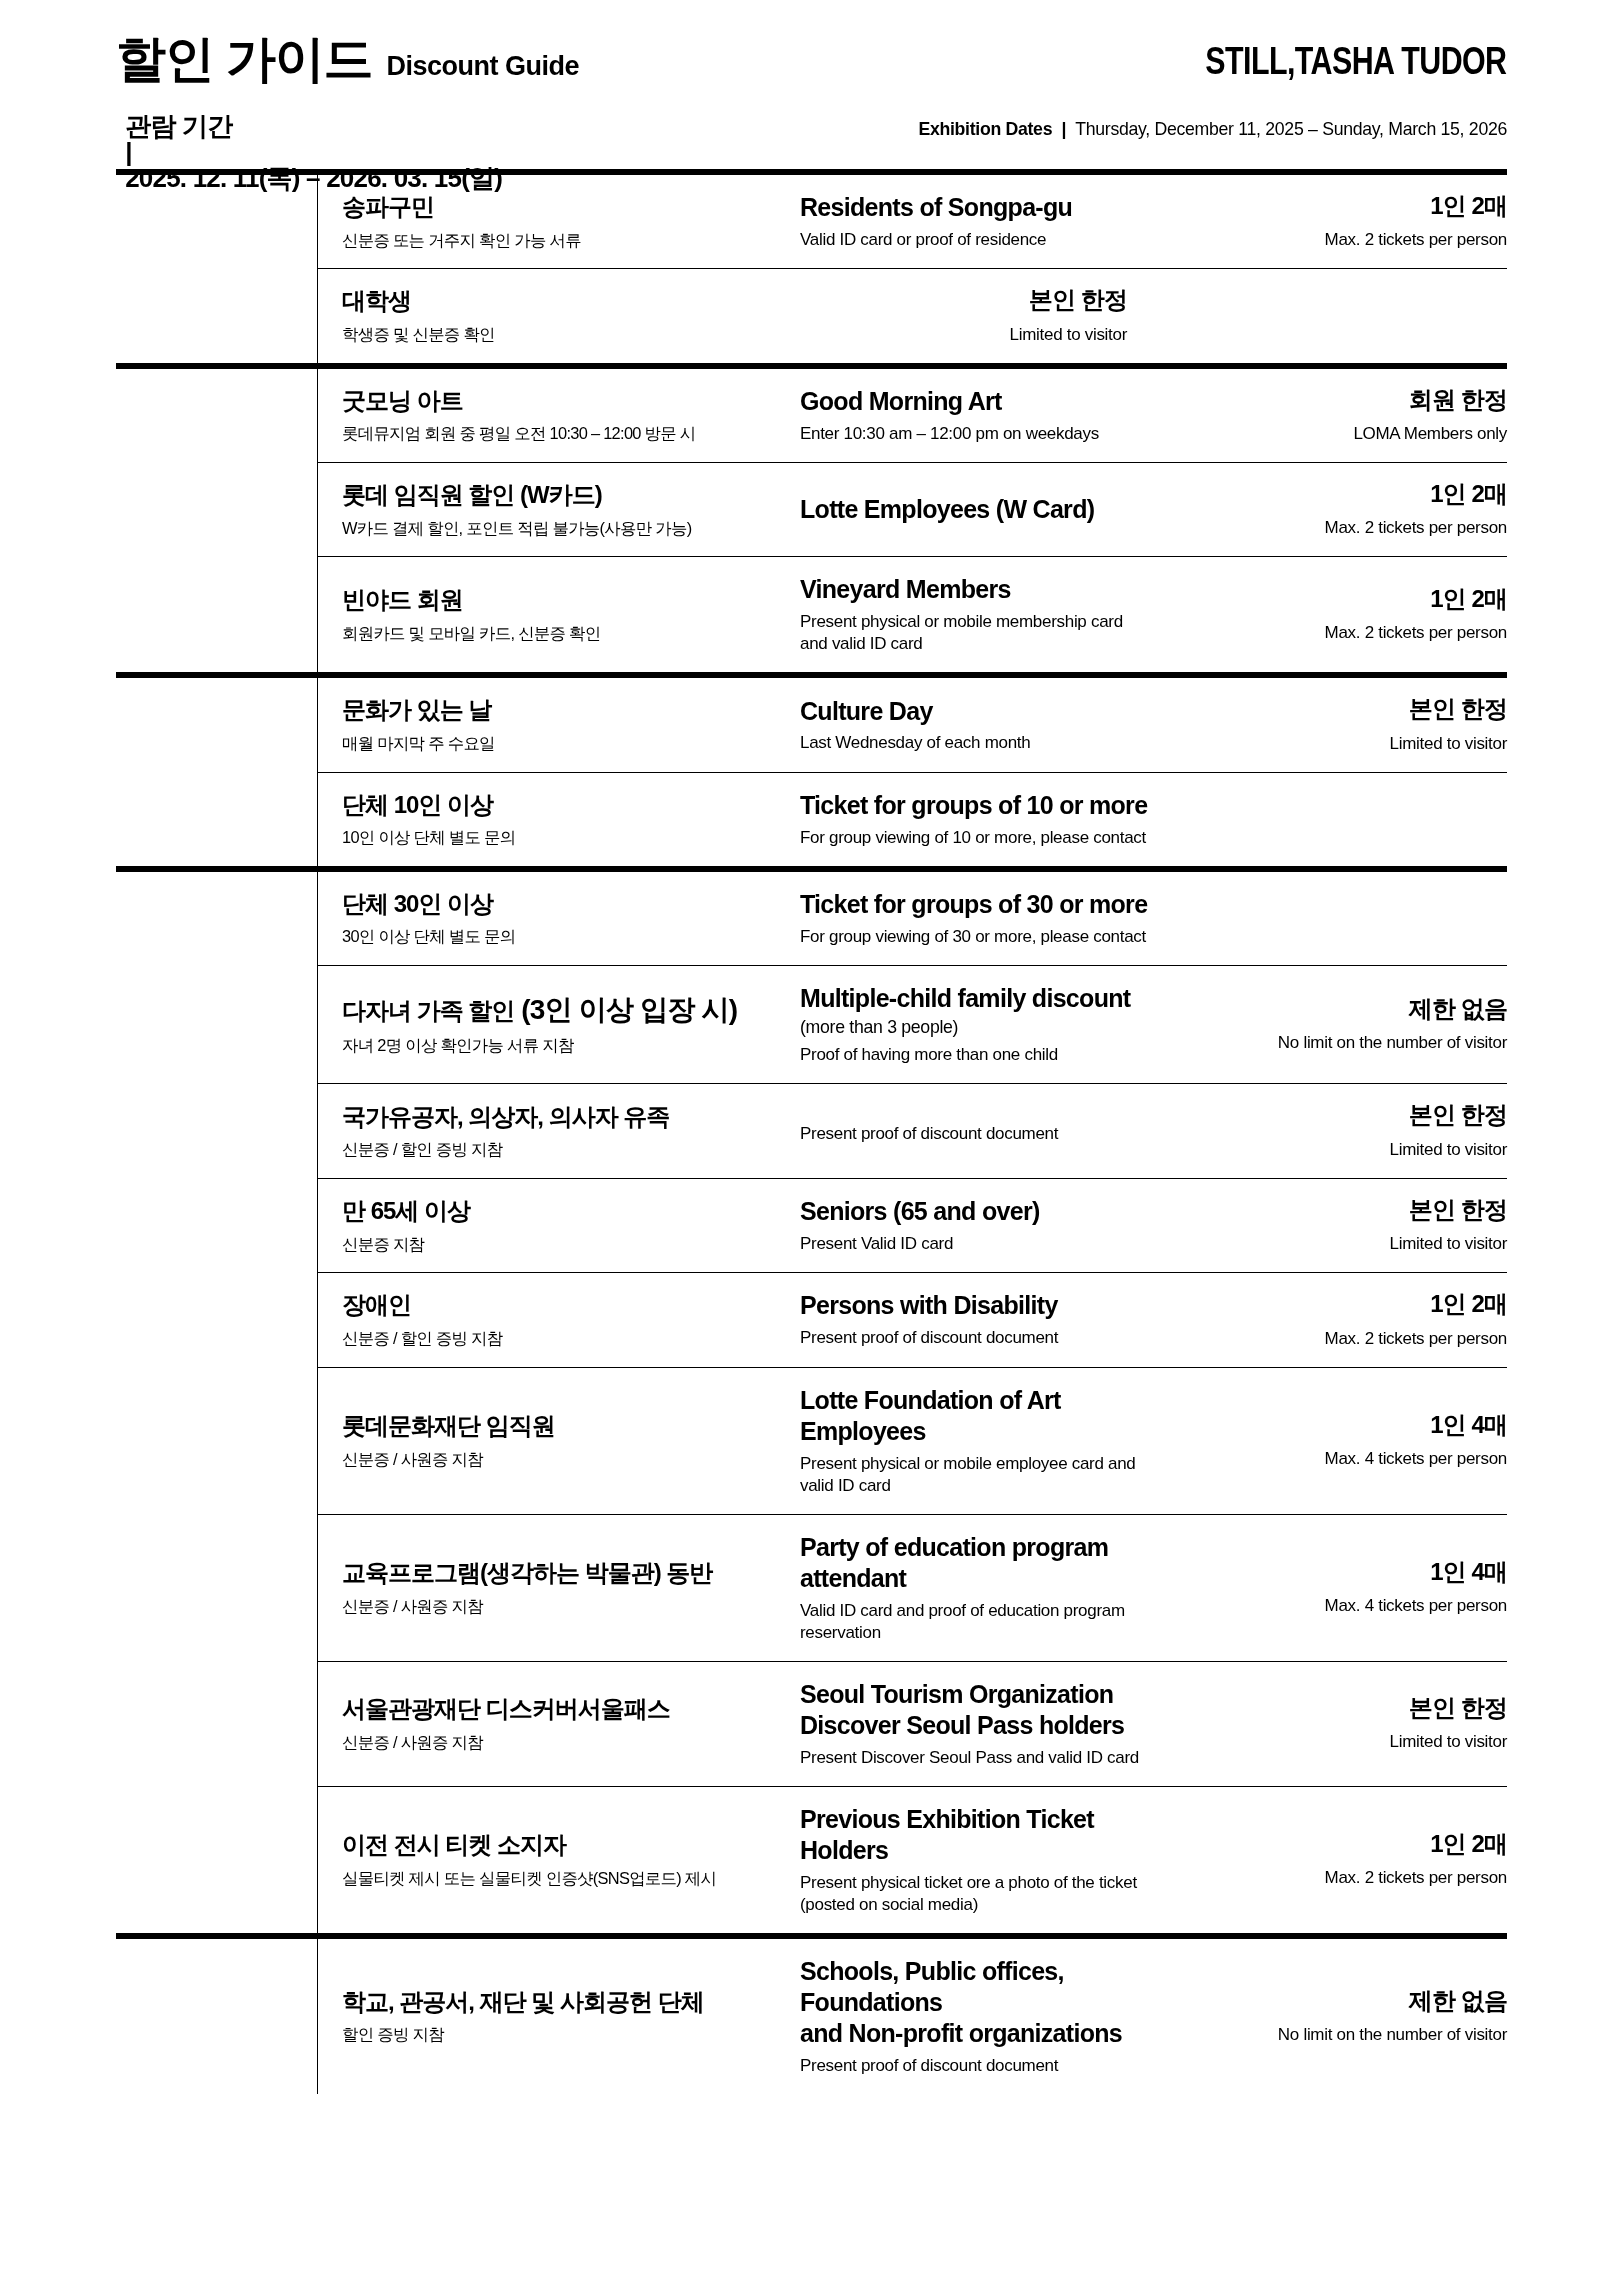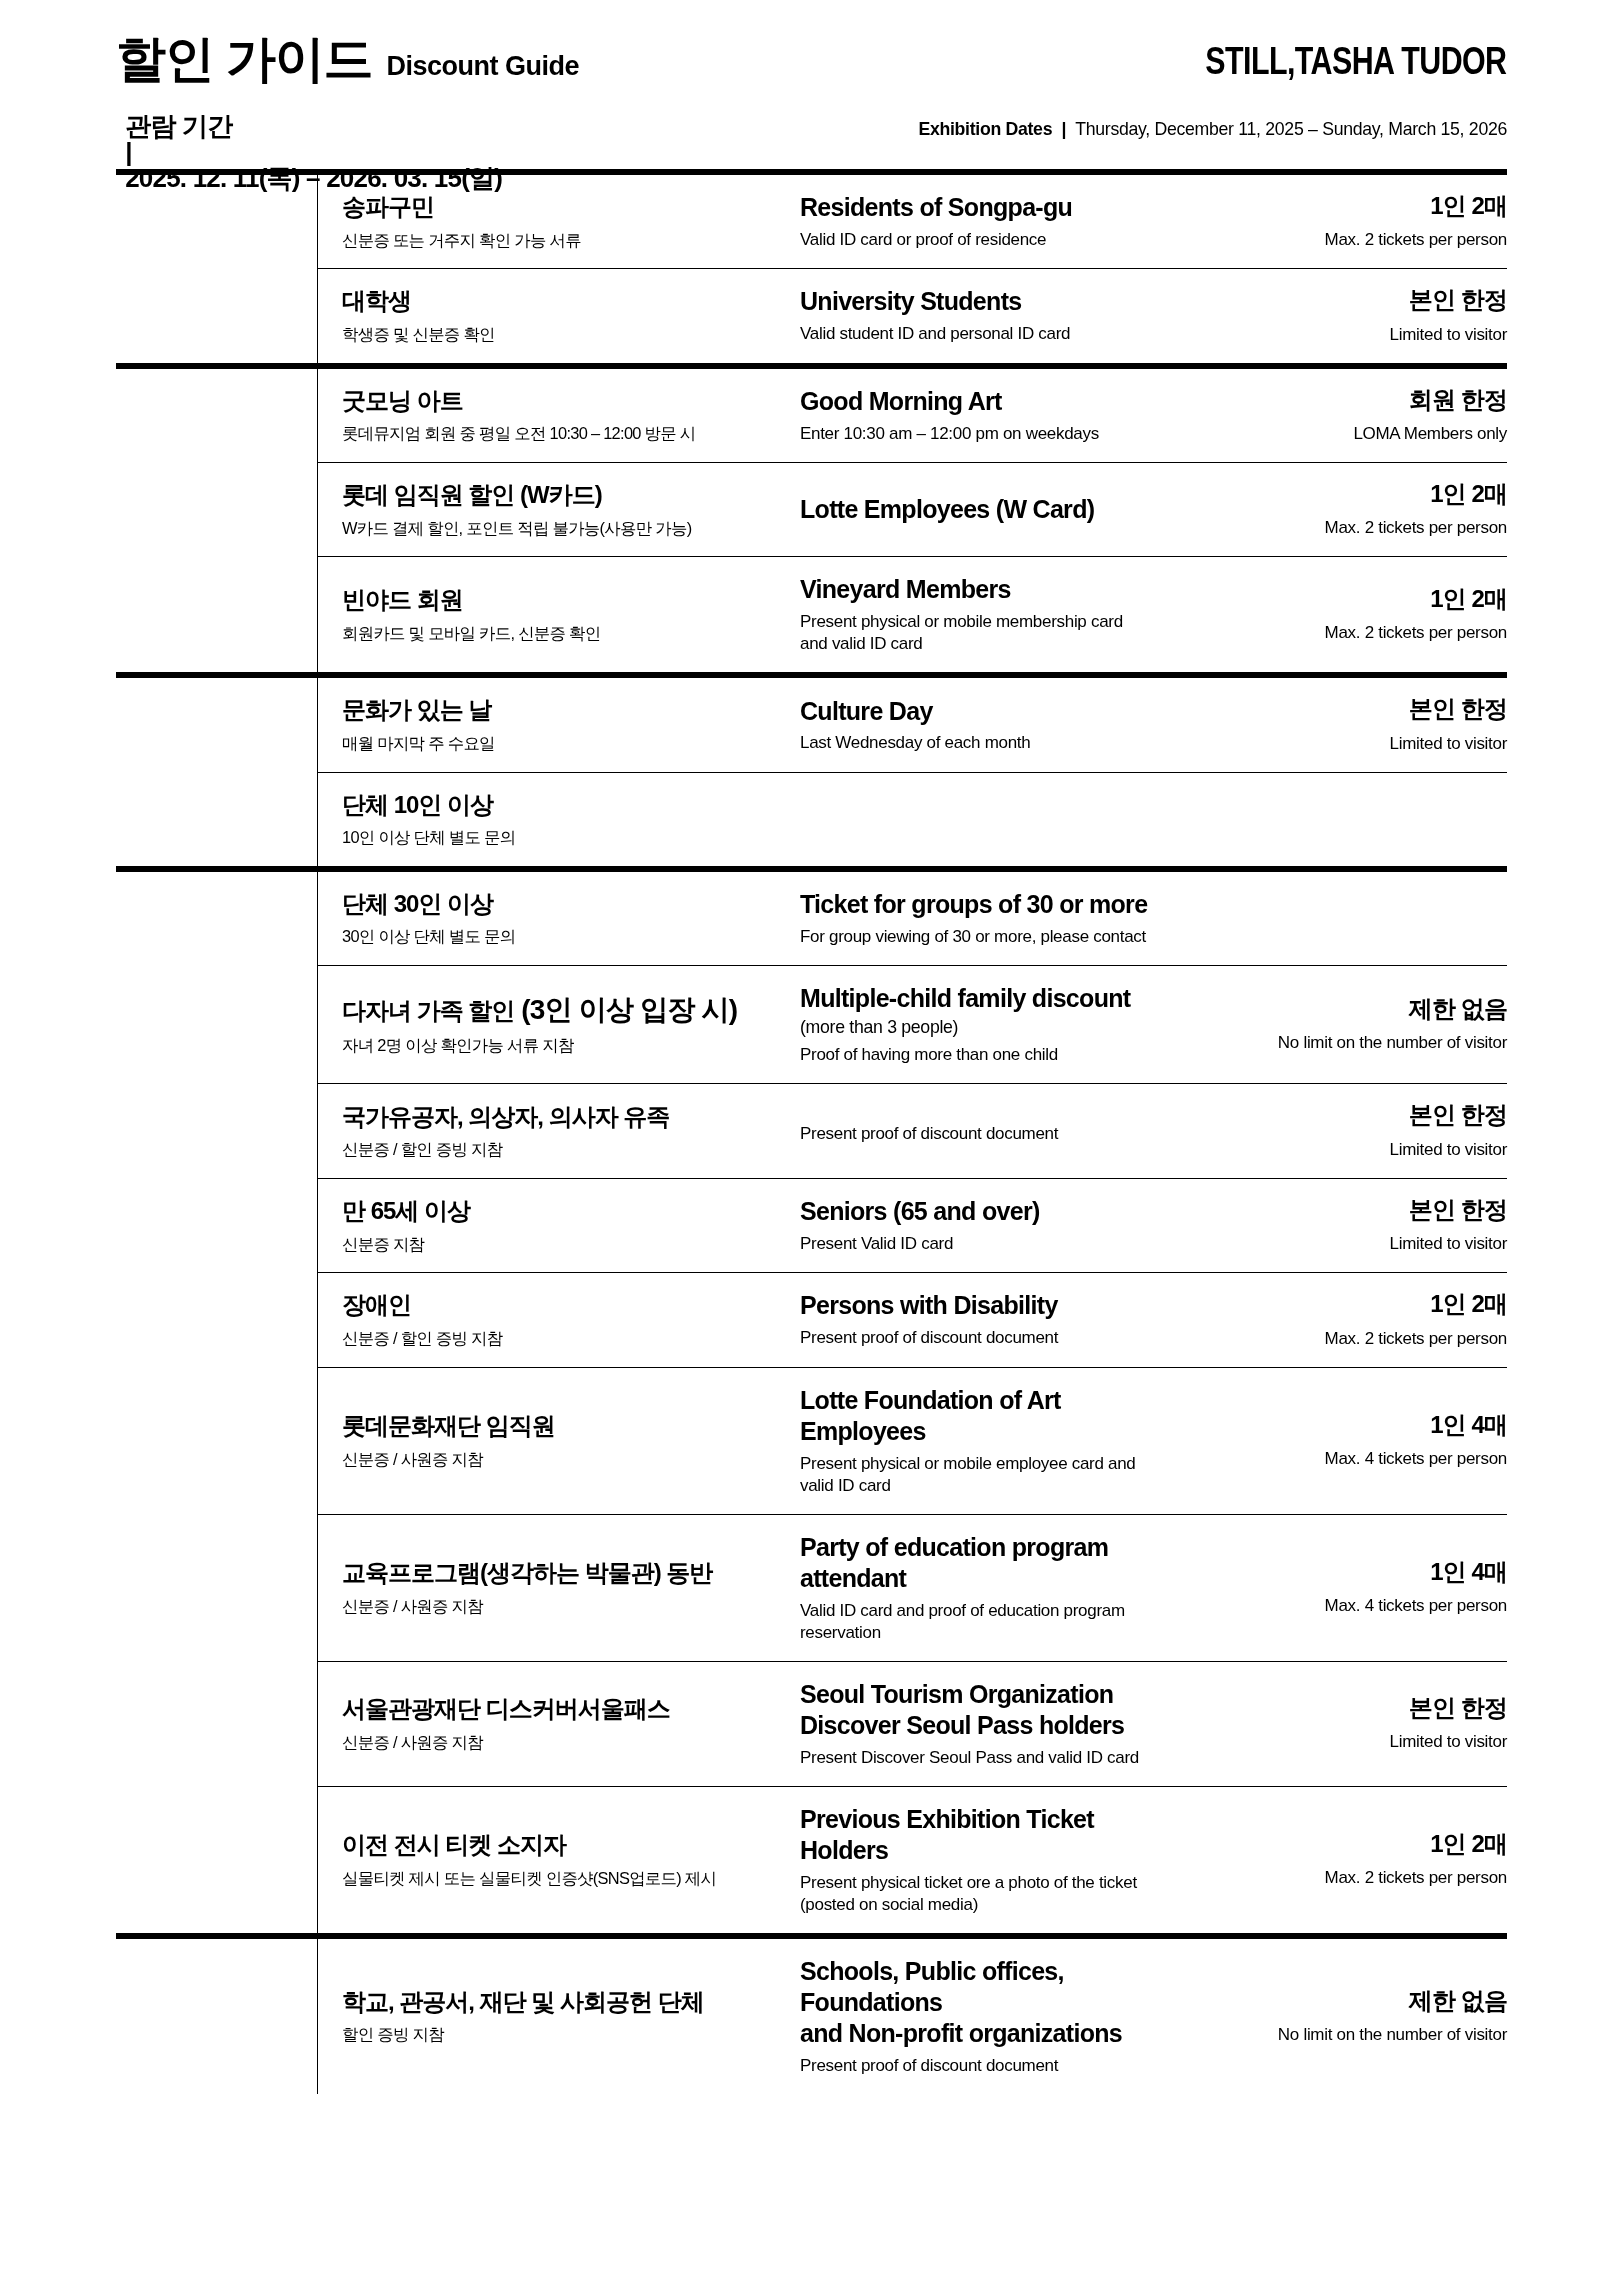--- a/index.html
+++ b/index.html
@@ -302,24 +302,20 @@
             <div class="col-limit">
               <div class="limit-ko">1인 2매</div>
               <div class="limit-en">Max. 2 tickets per person</div>
             </div>
           </div>
           <div class="row">
             <div class="col-ko">
               <div class="ko-title"><span>대학생</span></div>
               <div class="ko-sub">학생증 및 신분증 확인</div>
             </div>
-            <div class="col-en">
-              <div class="en-title">University Students</div>
-              <div class="en-sub">Valid student ID and personal ID card</div>
-            </div>
             <div class="col-limit">
               <div class="limit-ko">본인 한정</div>
               <div class="limit-en">Limited to visitor</div>
             </div>
           </div>
         </div>
       </div>
       <div class="rule-thick"></div>
       <div class="group">
         <div class="pct-cell">
@@ -401,20 +397,24 @@
             <div class="col-limit">
               <div class="limit-ko">본인 한정</div>
               <div class="limit-en">Limited to visitor</div>
             </div>
           </div>
           <div class="row">
             <div class="col-ko">
               <div class="ko-title"><span>단체 10인 이상</span></div>
               <div class="ko-sub">10인 이상 단체 별도 문의</div>
             </div>
+            <div class="col-en">
+              <div class="en-title">Ticket for groups of 10 or more</div>
+              <div class="en-sub">For group viewing of 10 or more, please contact</div>
+            </div>
             <div class="col-limit"></div>
           </div>
         </div>
       </div>
       <div class="rule-thick"></div>
       <div class="group">
         <div class="pct-cell">
           <div class="pct-main">
             <span class="pct-num"></span>
             <span class="pct-ko"></span>

